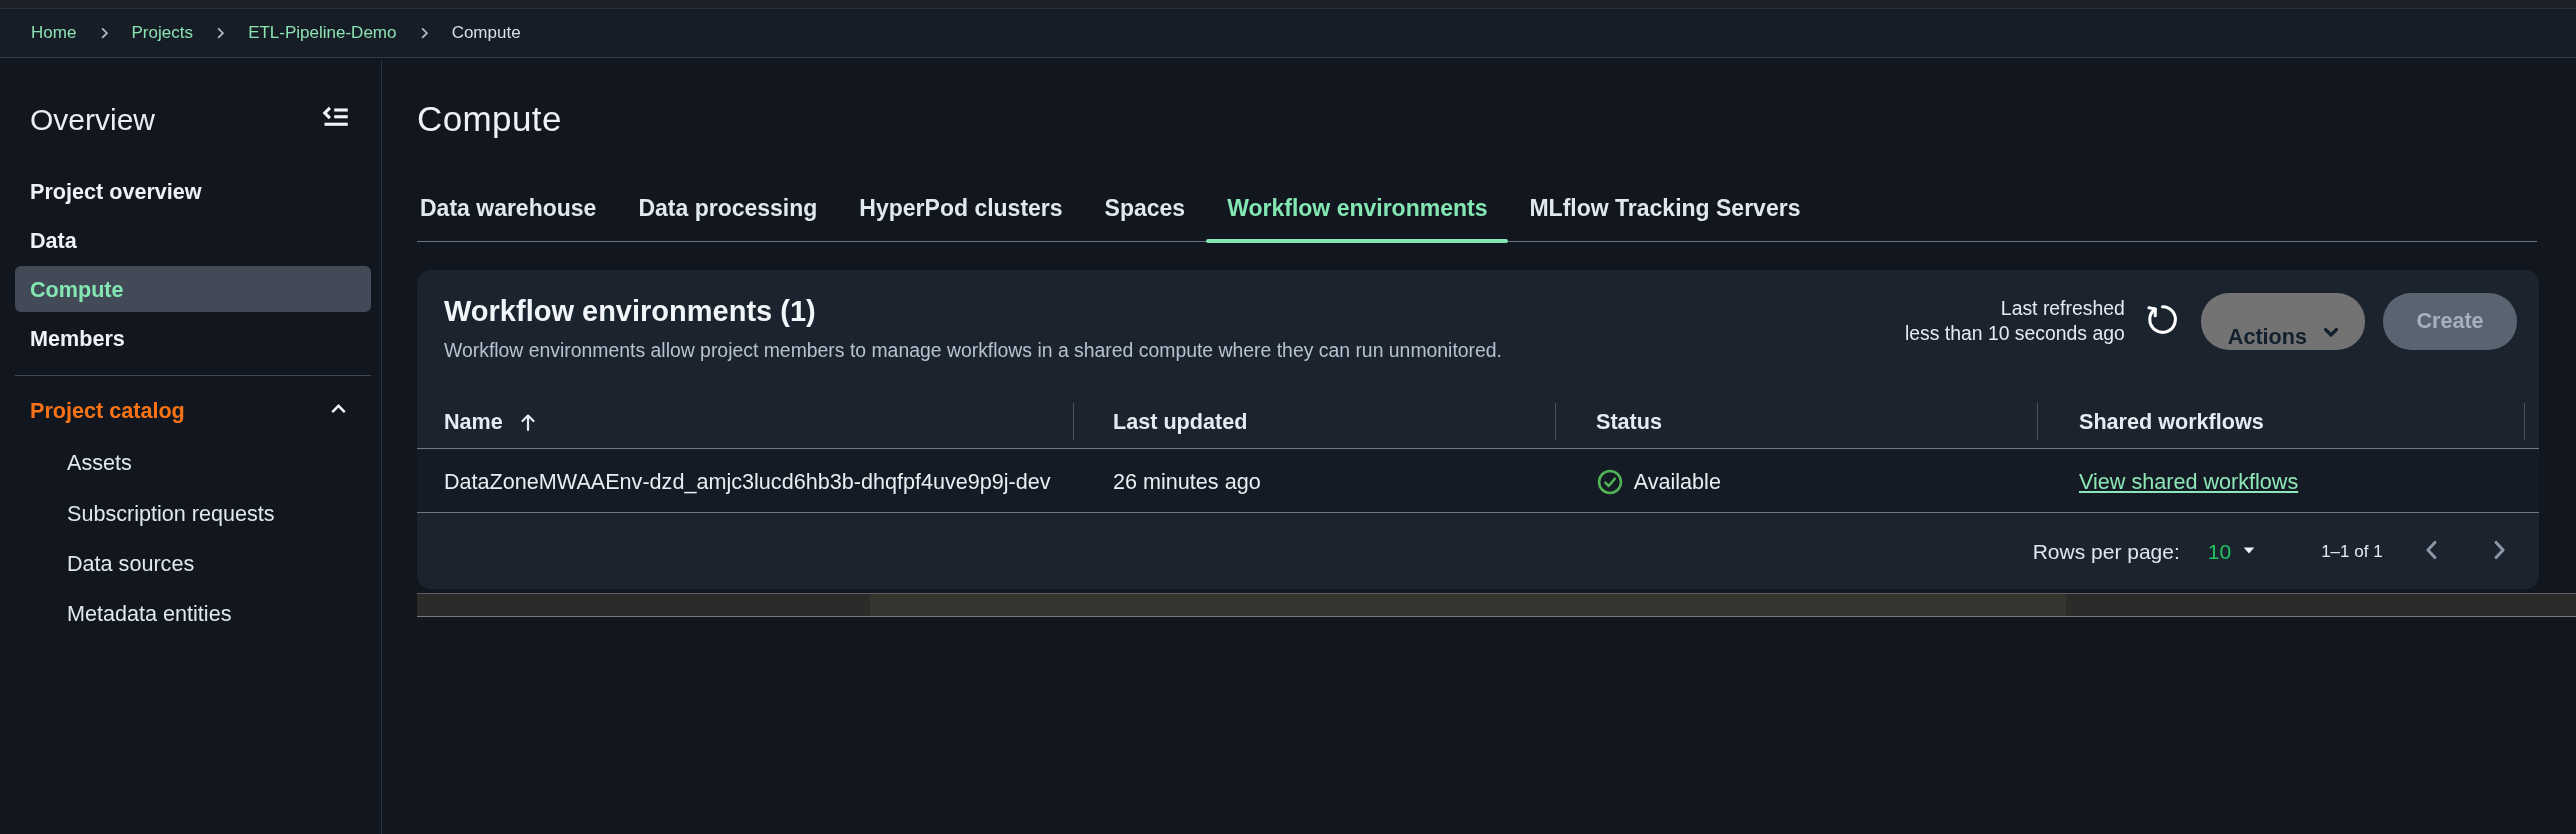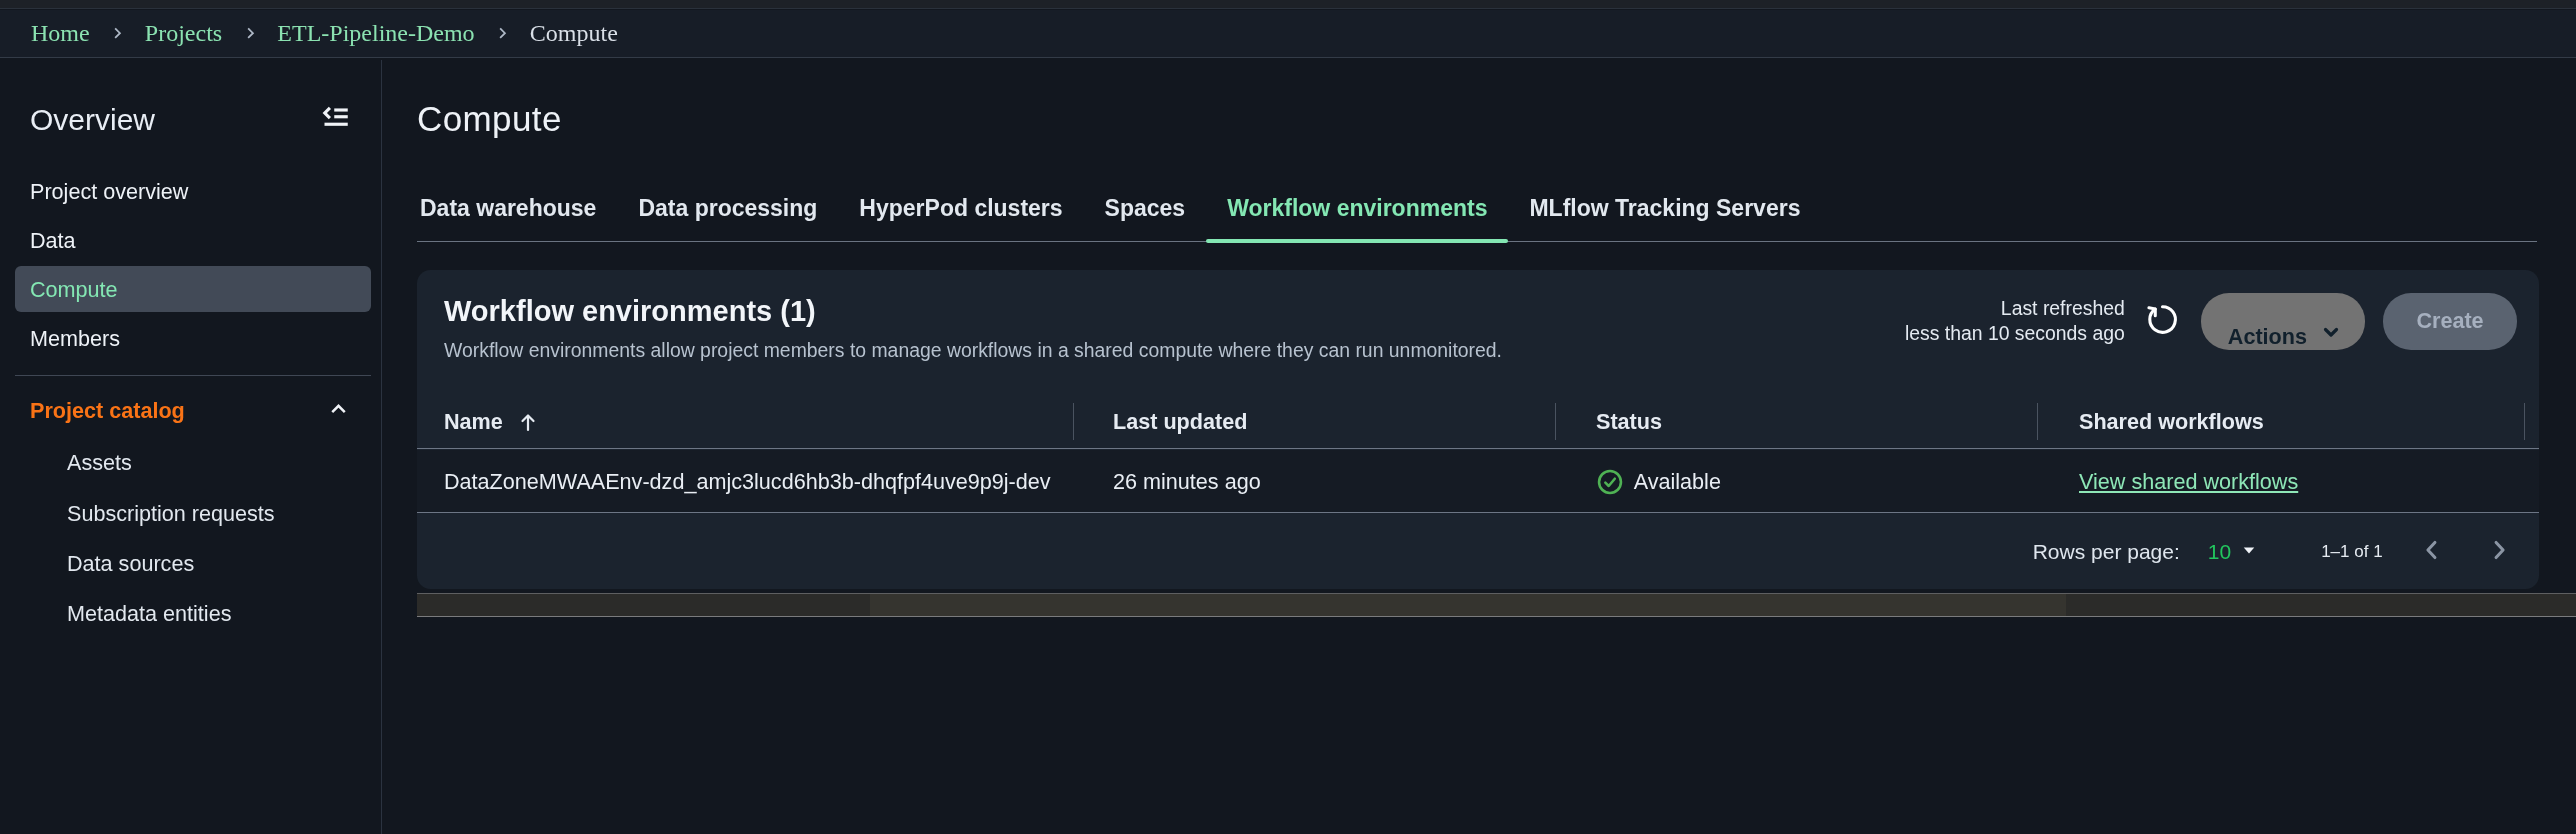--- a/index.html
+++ b/index.html
@@ -10,37 +10,37 @@
     font-family:"Liberation Sans", sans-serif;
     color:#e6ebf2;
   }
   
   .top-strip { position:absolute; left:0; top:0; right:0; height:9px; background:#1d2127; border-bottom:0.7px solid #2a313b; }
   .breadcrumb-bar {
     position:absolute; left:0; top:9.7px; right:0; height:48px;
     background:#171d27; border-bottom:1.5px solid #333b47;
     display:flex; align-items:center; padding-left:31px;
   }
-  .crumb { font-size:24px; color:#8be2b1; text-decoration:none; cursor:pointer;font-family:Liberation Serif, serif; }
+  .crumb { font-size:17px; color:#8be2b1; text-decoration:none; cursor:pointer; }
   .crumb.current { color:#d9dfe7; cursor:default; }
   .crumb-sep { margin:0 19.4px; display:flex; align-items:center; }
   
   .sidebar {
     position:absolute; left:0; top:60px; bottom:0; width:382px;
     border-right:1.5px solid #2b3340; background:#12171f;
   }
   .side-head {
     position:absolute; left:30px; right:27px; top:39px; height:42px;
     display:flex; align-items:center; justify-content:space-between;
   }
   .side-title { font-size:30px; font-weight:400; color:#e9eef5; }
   .collapse-btn { width:39px; height:39px; display:flex; align-items:center; justify-content:center; cursor:pointer; background:none; border:none; }
   .nav-item {
     position:absolute; left:30px; height:49px; display:flex; align-items:center;
-    font-size:21.6px; font-weight:400; color:#eef2f7; cursor:pointer;
+    font-size:21.6px; font-weight:700; color:#eef2f7; cursor:pointer;
   }
   .nav-sel-bg {
     position:absolute; left:15px; width:356px; top:206px; height:46px;
     background:#424a57; border-radius:6px;
   }
   .nav-item.selected { color:#84e7b3; }
   .side-divider { position:absolute; left:15px; width:356px; top:315px; height:0; border-top:1.5px solid #3f4754; }
   .section-row {
     position:absolute; left:30px; right:30px; top:326px; height:49px;
     display:flex; align-items:center; justify-content:space-between; cursor:pointer;

